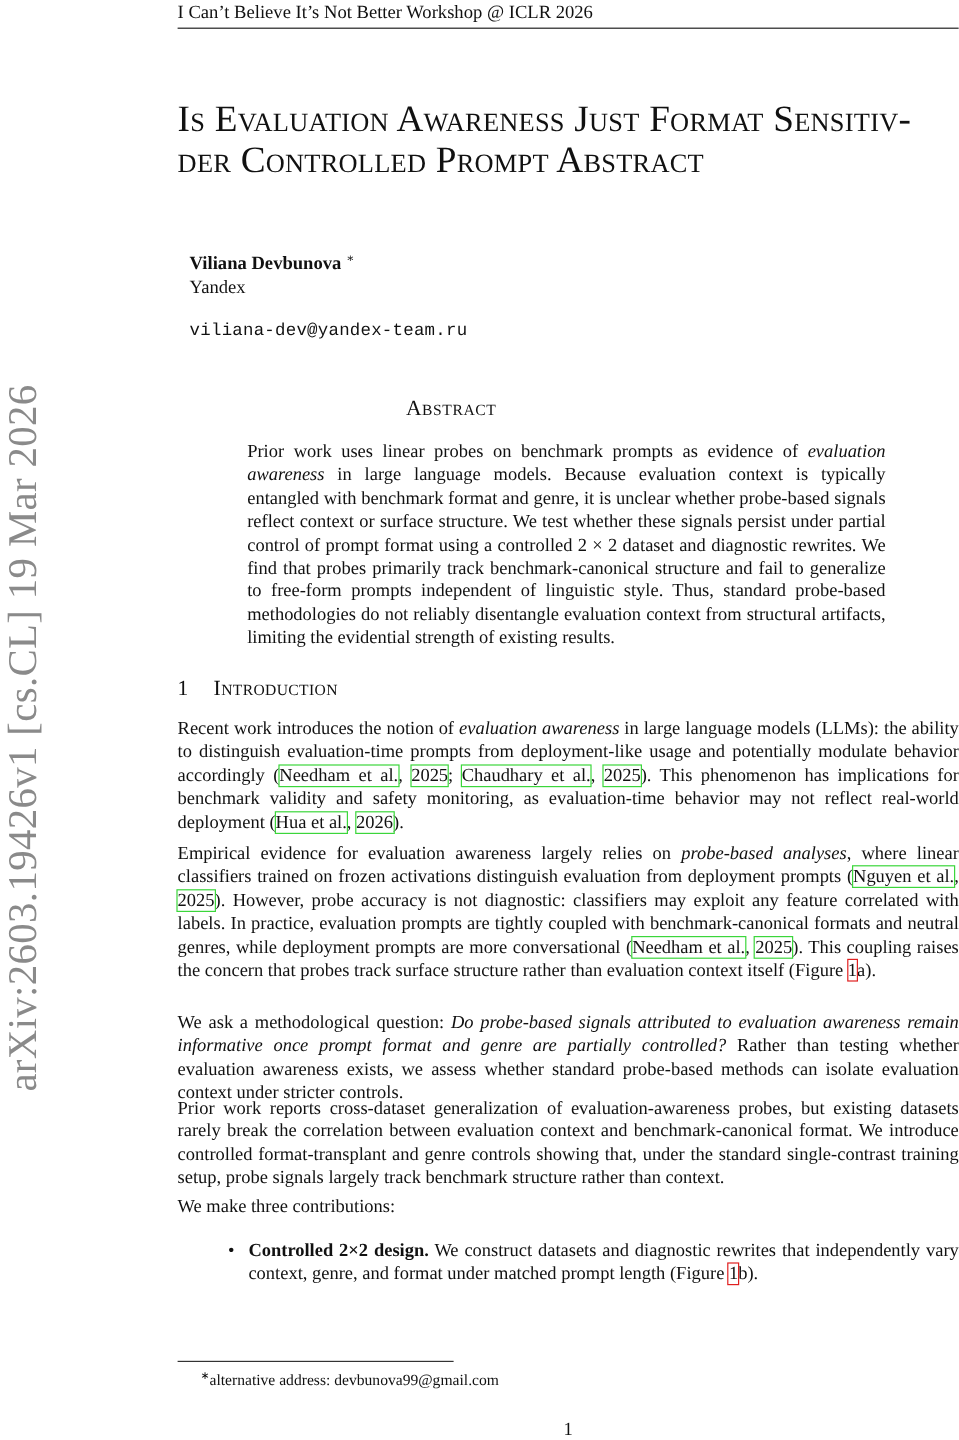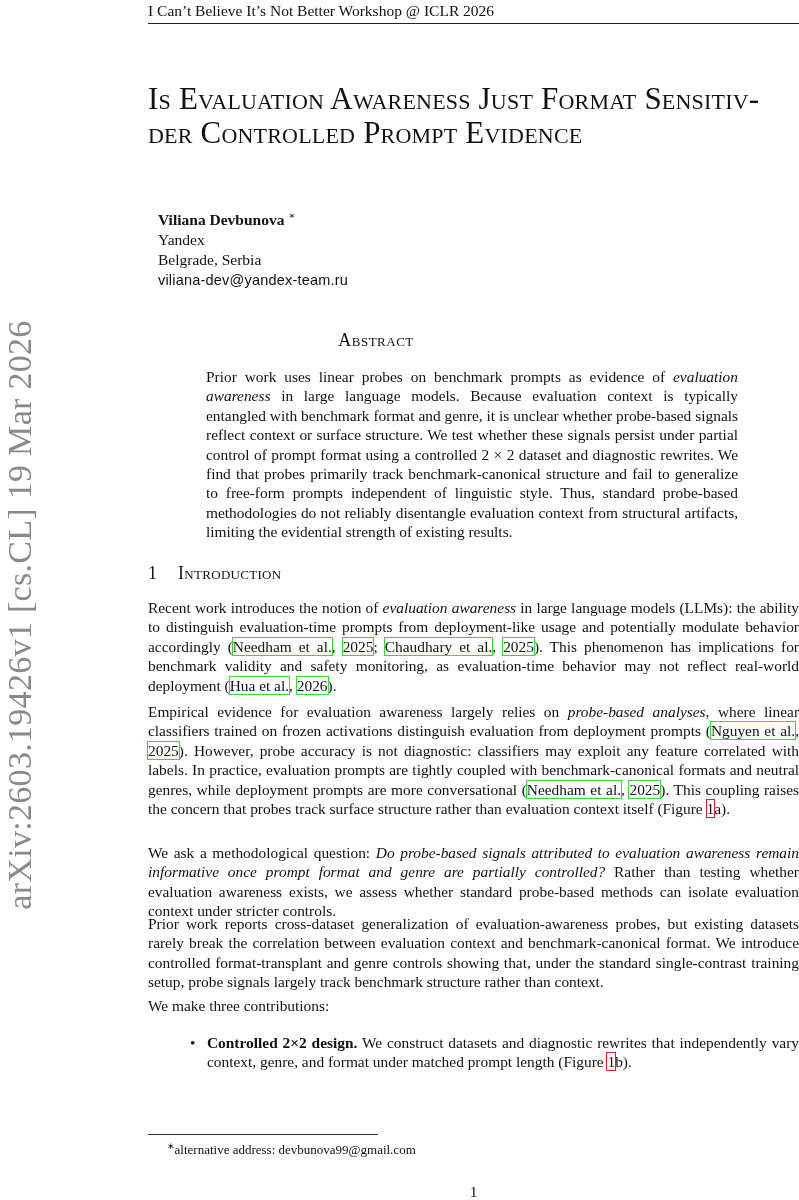--- a/index.html
+++ b/index.html
@@ -24,21 +24,21 @@
     white-space:nowrap; font-size:34px; color:#8a8a8a; letter-spacing:0.3px;
   }
   .title {
     position:absolute; left:148px; top:82px; width:651px;
     font-size:31px; line-height:34px; font-variant:small-caps; letter-spacing:0.2px;
   }
   .title div { white-space:nowrap; }
   .author { position:absolute; left:158px; top:206px; font-size:15.5px; line-height:20px; }
   .author .name { font-weight:bold; }
   .author .sup { font-size:10px; vertical-align:super; margin-left:4px; font-weight:normal; }
-  .author .mono { font-family:Liberation Sans, sans-serif; font-size:14.5px; letter-spacing:0.2px; }
+  .author .mono { font-family:Liberation Mono, monospace; font-size:14.5px; letter-spacing:0.2px;margin-top:16px; }
   .abstract-head {
     position:absolute; left:0; top:330px; width:684px; padding-left:76px; box-sizing:border-box;
     text-align:center; font-variant:small-caps; font-size:18px; letter-spacing:0.5px;
   }
   .abstract-head span { position:relative; left:-4px; }
   .abstract {
     position:absolute; left:206px; top:367px; width:532px;
     font-size:15.4px; line-height:19.4px; text-align:justify; hyphens:auto;
   }
   .section {
@@ -67,29 +67,28 @@
 
 <div class="header">I Can’t Believe It’s Not Better Workshop @ ICLR 2026</div>
 <div class="header-rule"></div>
 
 <div class="arxiv">
   <span>arXiv:2603.19426v1  [cs.CL]  19 Mar 2026</span>
 </div>
 
 <div class="title">
   <div>Is Evaluation Awareness Just Format Sensitiv-</div>
-  <div>der Controlled Prompt Evidence</div>
+  <div>der Controlled Prompt Abstract</div>
 </div>
 
 <div class="author">
   <div>
     <span class="name">Viliana Devbunova</span><span class="sup">∗</span>
   </div>
   <div>Yandex</div>
-  <div>Belgrade, Serbia</div>
   <div class="mono">viliana-dev@yandex-team.ru</div>
 </div>
 
 <div class="abstract-head">
   <span>Abstract</span>
 </div>
 
 <div class="abstract"><span>Prior work uses linear probes on benchmark prompts as evidence of </span><i>evaluation awareness</i><span> in large language models. Because evaluation context is typically entangled with benchmark format and genre, it is unclear whether probe-based signals reflect context or surface structure. We test whether these signals persist under partial control of prompt format using a controlled 2 × 2 dataset and diagnostic rewrites. We find that probes primarily track benchmark-canonical structure and fail to generalize to free-form prompts independent of linguistic style. Thus, standard probe-based methodologies do not reliably disentangle evaluation context from structural artifacts, limiting the evidential strength of existing results.</span></div>
 
 <div class="section">

